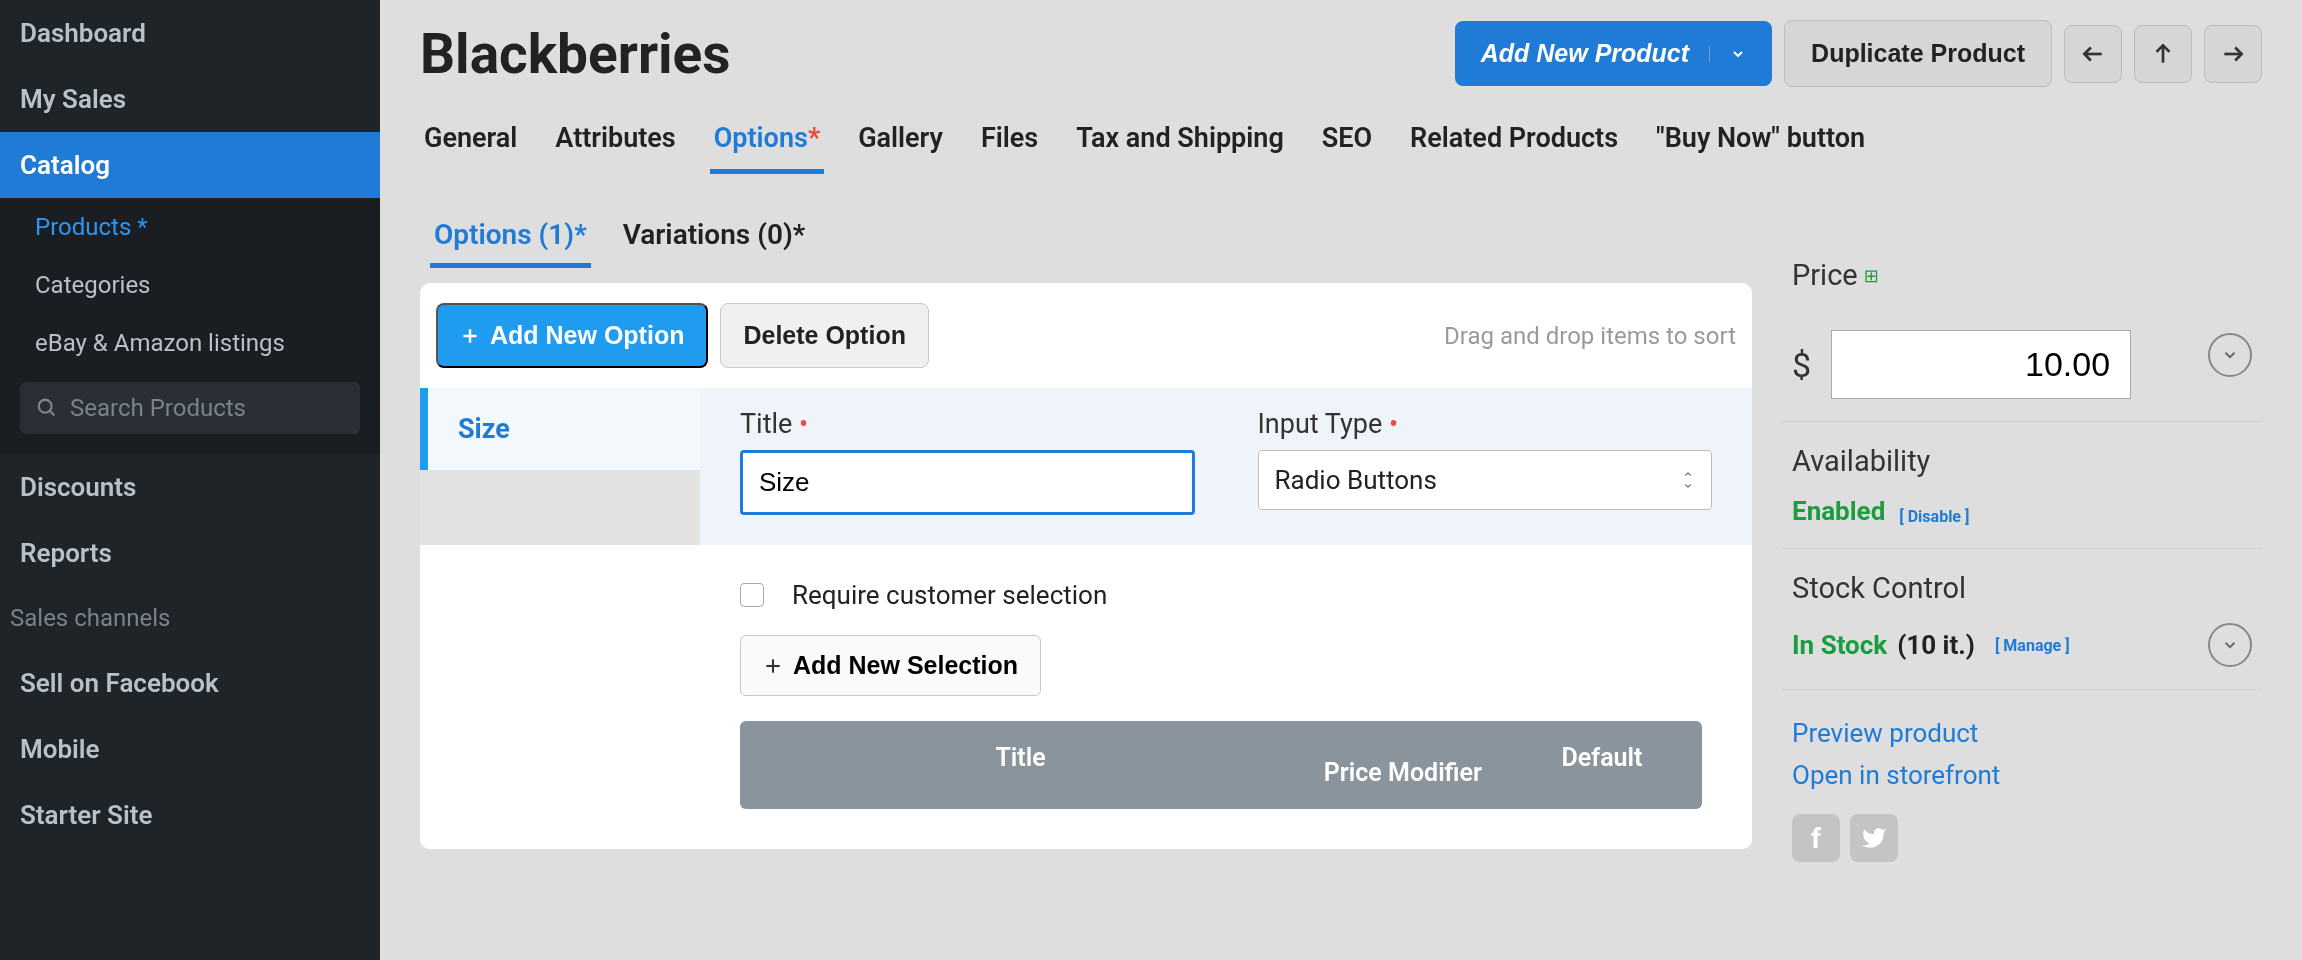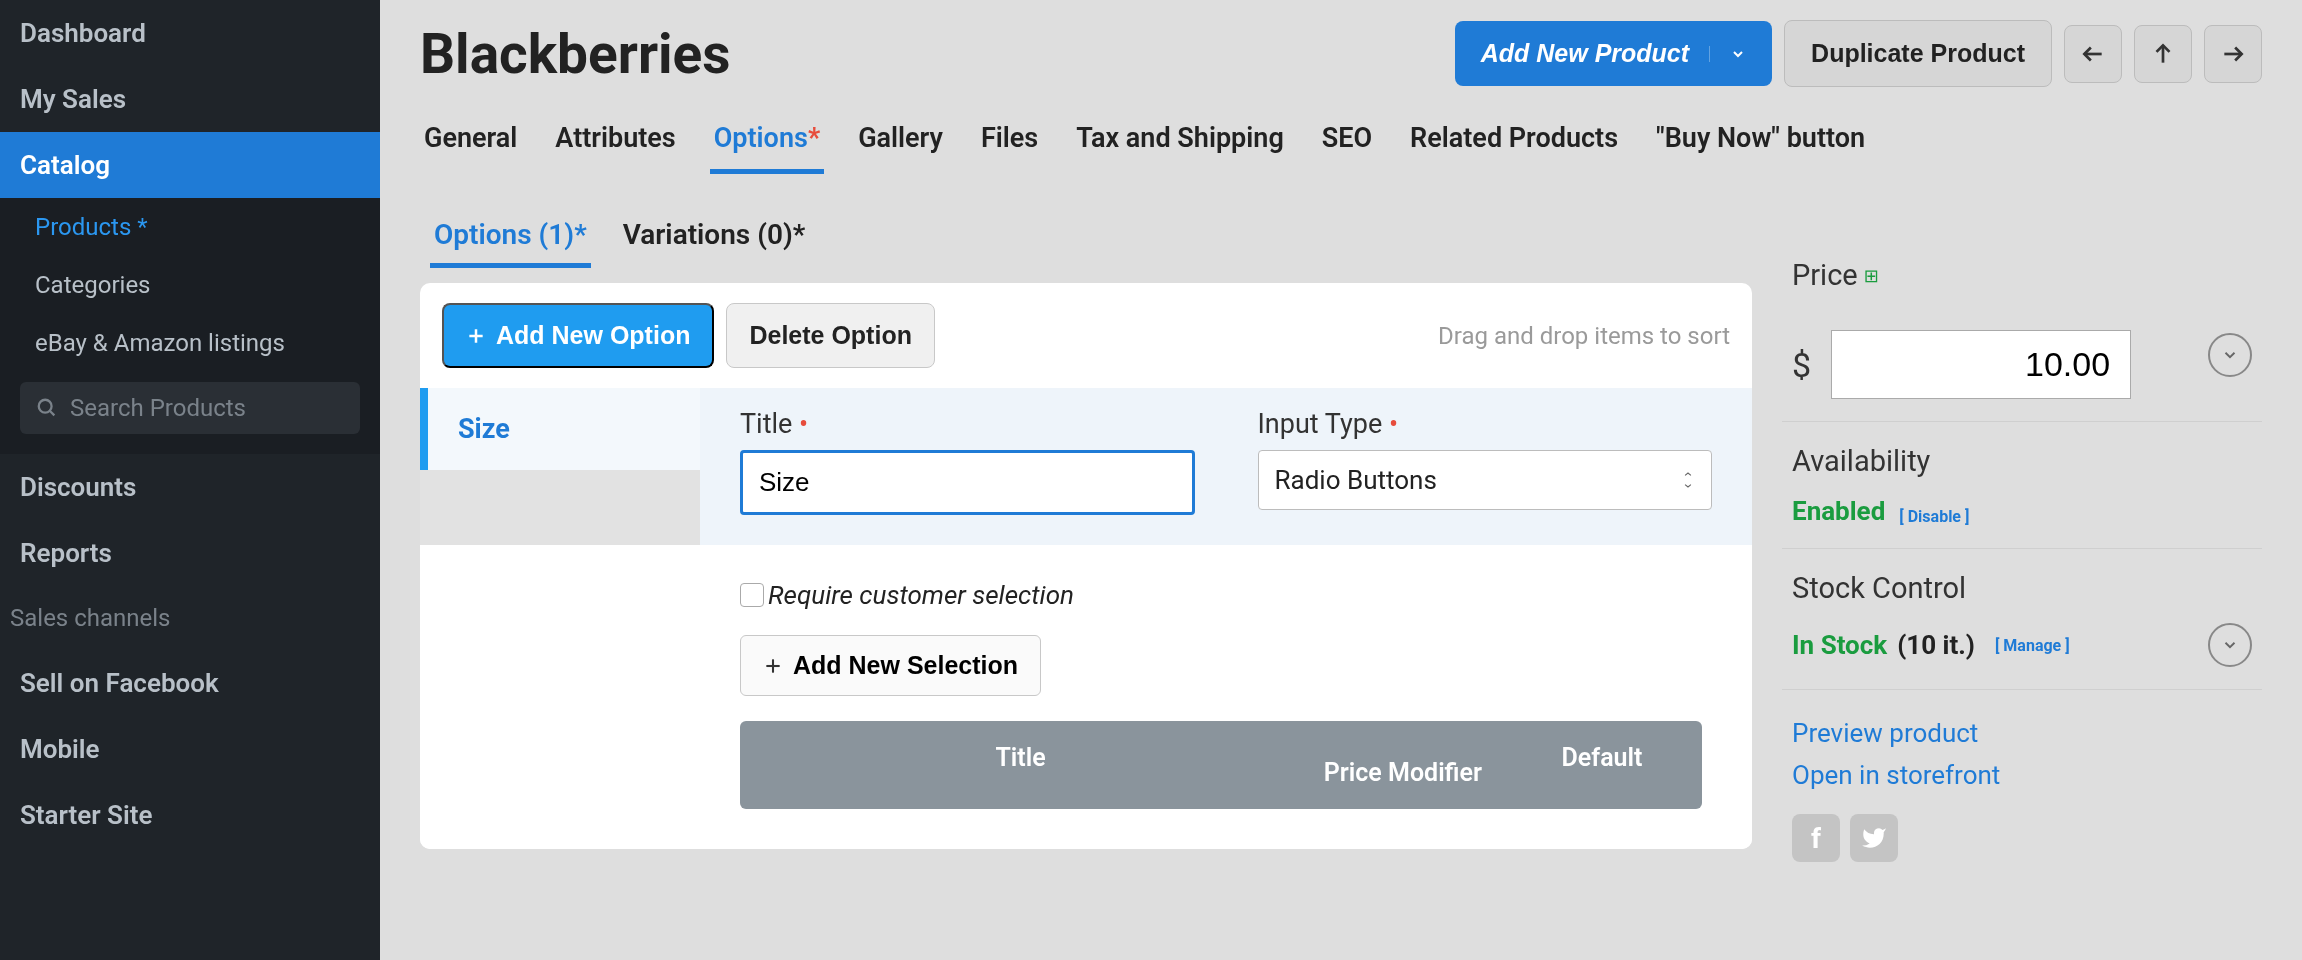--- a/index.html
+++ b/index.html
@@ -25,38 +25,38 @@
 .tabs { display: flex; gap: 30px; padding: 0 40px; border-bottom: 2px solid transparent; font-size: 27px; font-weight: 600; color: #222; }
 .tab { padding: 15px 4px; cursor: pointer; border-bottom: 5px solid transparent; }
 .tab.active { color: #1f7bd6; border-bottom-color: #1f7bd6; }
 .tab .asterisk { color: #e74c3c; font-weight: 700; }
 .content-row { display: flex; gap: 30px; padding: 30px 40px; flex: 1; }
 .content-main { flex: 1; }
 .subtabs { display: flex; gap: 28px; padding: 0 0 15px 10px; font-size: 28px; font-weight: 600; }
 .subtab { padding: 12px 4px; cursor: pointer; border-bottom: 5px solid transparent; }
 .subtab.active { color: #1f7bd6; border-bottom-color: #1f7bd6; }
 .panel { background: #fff; border-radius: 10px; overflow: hidden; }
-.panel-toolbar { display: flex; align-items: center; justify-content: space-between; padding: 20px 22px; }
+.panel-toolbar { display: flex; align-items: center; justify-content: space-between; padding: 20px 16px; }
 .toolbar-left { display: flex; gap: 12px; }
 .btn-blue { background: #1f9cf0; color: #fff; padding: 16px 22px; border-radius: 8px; font-size: 25px; font-weight: 600; display: inline-flex; align-items: center; gap: 10px; }
 .btn-gray { background: #f0f0f0; border: 1px solid #c8c8c8; padding: 16px 22px; border-radius: 8px; font-size: 25px; font-weight: 600; color: #222; }
 .hint { color: #9a9a9a; font-size: 24px; }
 .option-row { display: flex; background: #eef4fa; }
 .option-tab { width: 280px; padding: 25px 30px; border-left: 8px solid #1f9cf0; background: #f3f8fc; }
 .option-tab-name { color: #1f7bd6; font-size: 27px; font-weight: 700; }
 .option-tab-rest { flex: 1; background: #e2e2e2; }
 .option-form-area { flex: 1; padding: 20px 40px 30px 40px; }
 .form-row { display: flex; gap: 63px; }
 .form-col { flex: 1; display: flex; flex-direction: column; gap: 10px; }
 .field-label { font-size: 27px; color: #333; }
 .req { color: #e74c3c; }
 .text-input { border: 3px solid #1f7bd6; padding: 14px 16px; font-size: 26px; border-radius: 4px; background: #fff; width: 100%; }
 .select-input { border: 1px solid #bcbcbc; padding: 14px 16px; font-size: 26px; border-radius: 4px; background: #fff; width: 100%; appearance: none; position: relative; display: flex; justify-content: space-between; align-items: center; }
 .below-panel { background: #fff; padding: 20px 50px 40px 320px; }
-.checkbox-row { display: flex; align-items: center; gap: 4px; font-size: 26px; padding: 15px 0 25px 0; font-style: italic; }
+.checkbox-row { display: flex; align-items: center; gap: 28px; font-size: 26px; padding: 15px 0 25px 0; }
 .checkbox { width: 24px; height: 24px; border: 1px solid #aaa; border-radius: 4px; background: #fff; }
 .btn-addselection { border: 1px solid #c8c8c8; background: #fafafa; padding: 15px 22px; font-size: 25px; border-radius: 6px; display: inline-flex; gap: 10px; align-items: center; font-weight: 600; }
 .selection-table { margin-top: 25px; background: #8a949c; border-radius: 6px; }
 .selection-header { display: flex; color: #fff; font-size: 25px; font-weight: 600; }
 .selection-header div { padding: 22px 20px; }
 .aside { width: 480px; padding-top: 30px; }
 .aside-section { border-bottom: 1px solid #cfcfcf; padding: 22px 10px; }
 .aside-label { font-size: 29px; color: #333; display: flex; align-items: center; gap: 6px; }
 .price-row { display: flex; align-items: center; gap: 20px; margin-top: 20px; }
 .currency { font-size: 34px; color: #333; }

